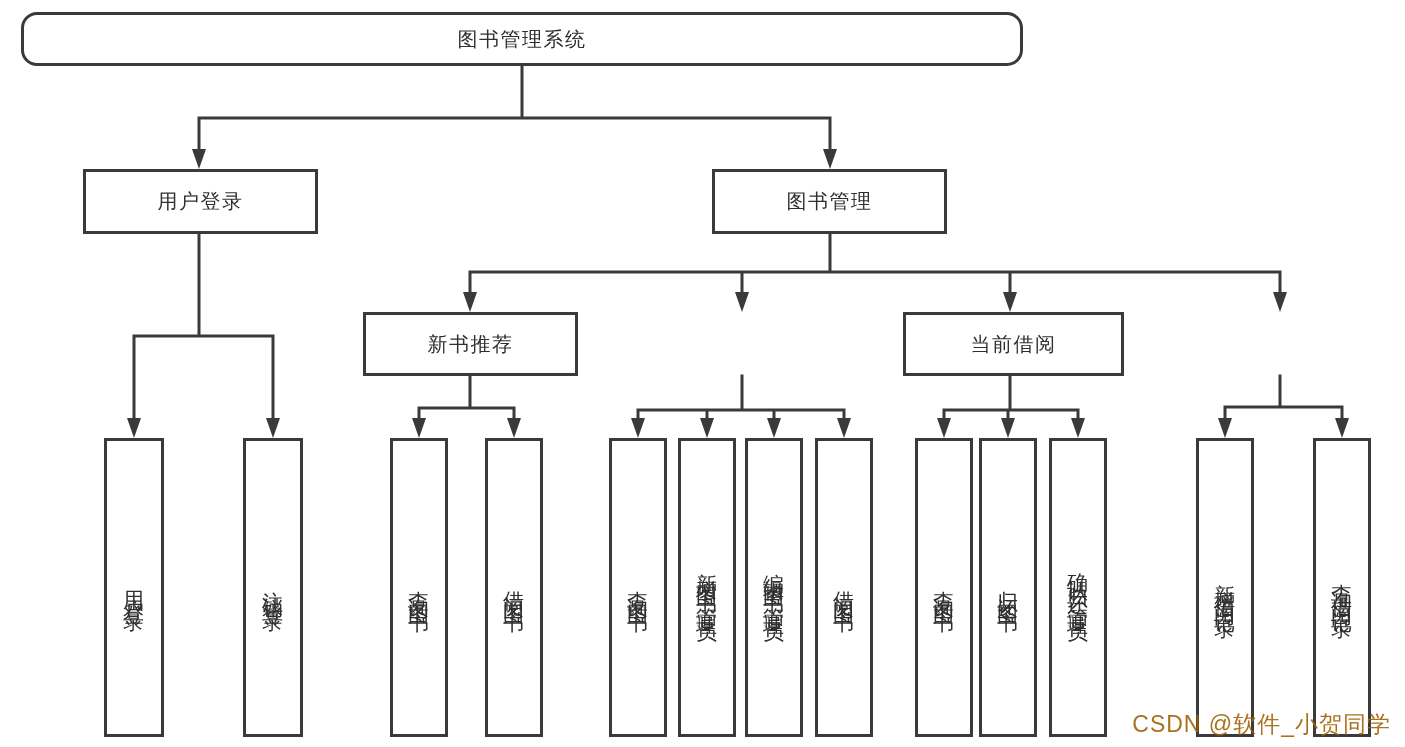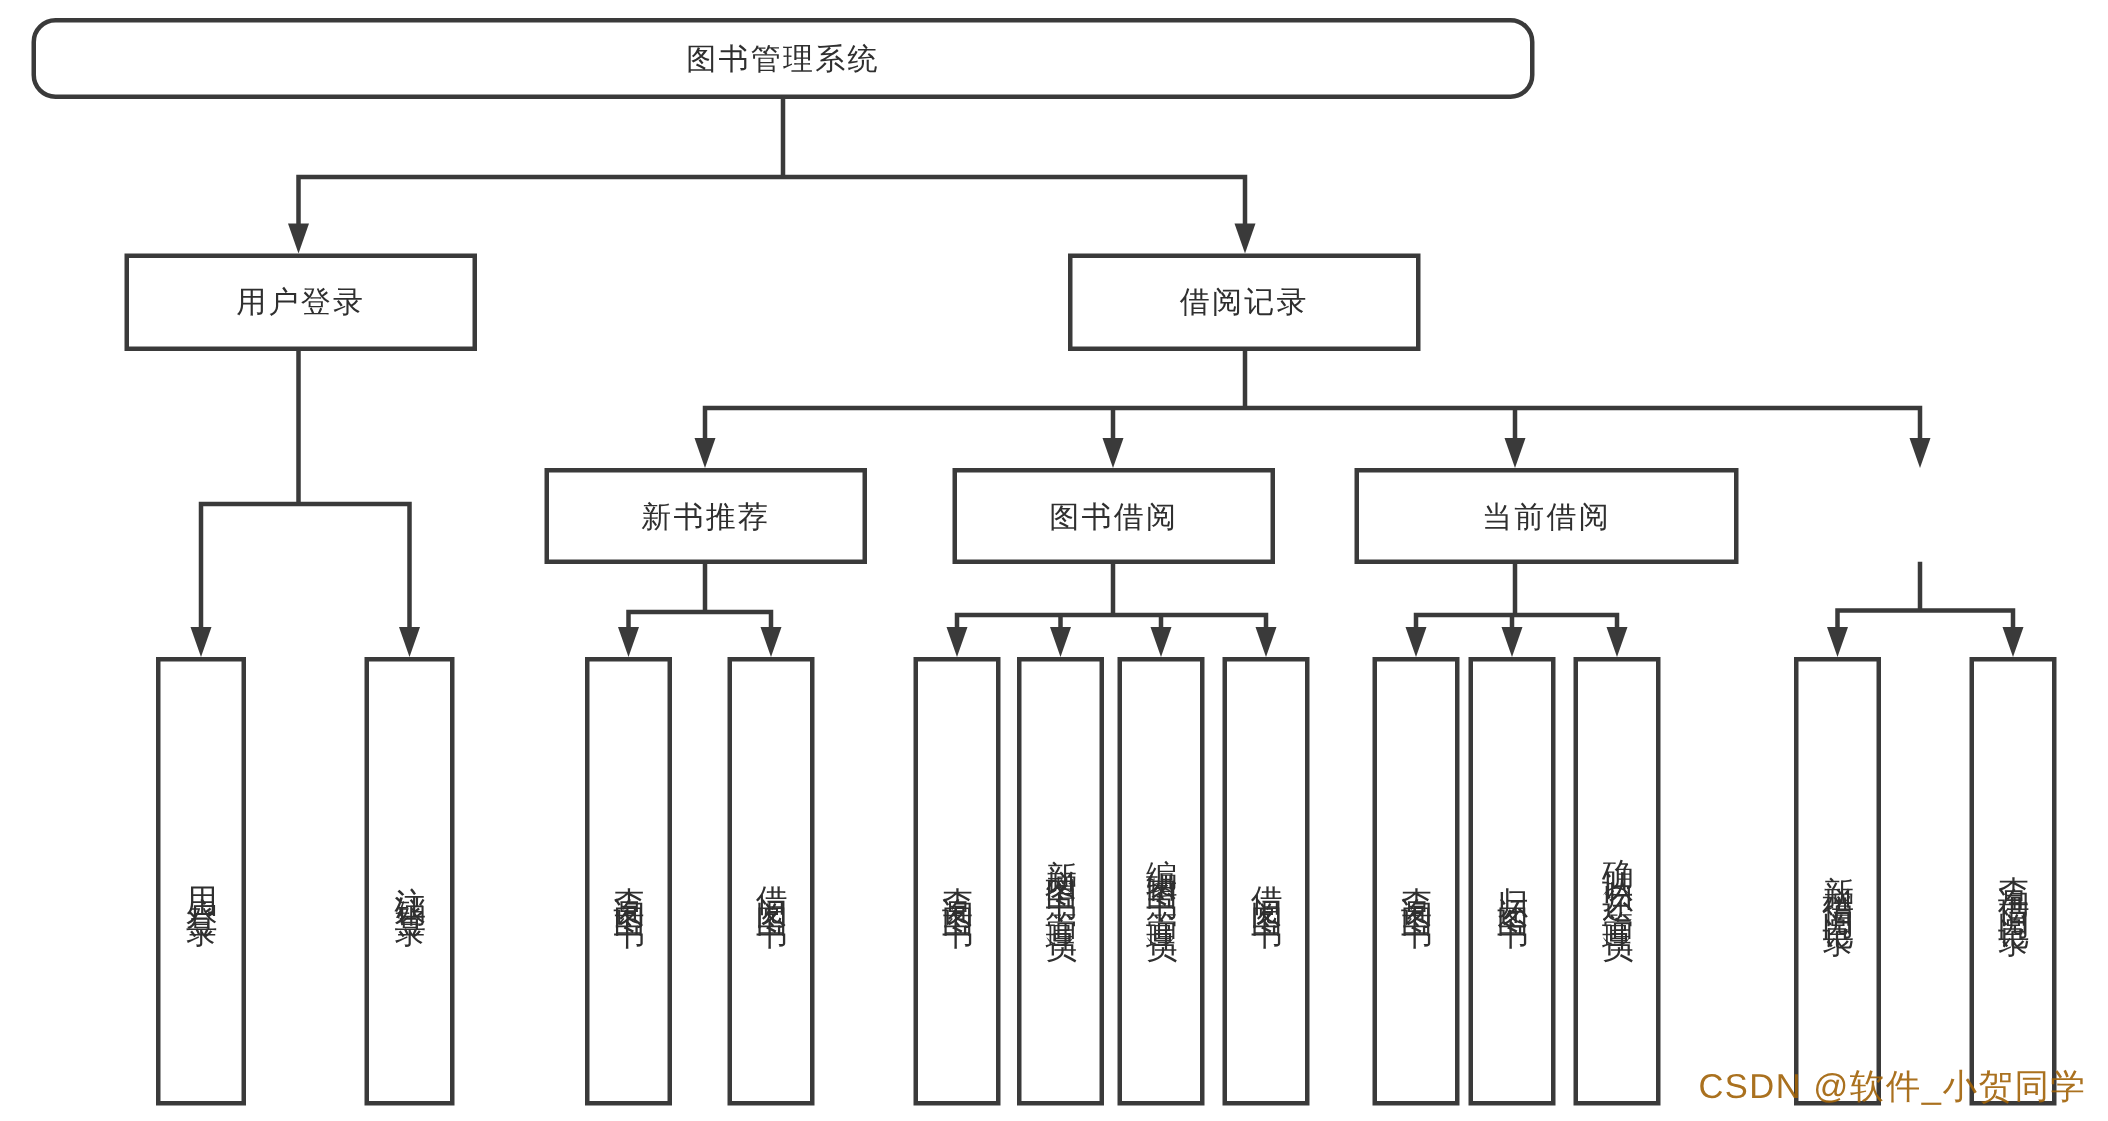--- a/index.html
+++ b/index.html
@@ -69,30 +69,27 @@
   </svg>
 
   <div class="box" style="left:21px; top:12px; width:1002px; height:54px;border-radius:16px;">
     <span class="lbl">图书管理系统</span>
   </div>
 
   <div class="box" style="left:83px; top:169px; width:235px; height:65px;">
     <span class="lbl">用户登录</span>
   </div>
   <div class="box" style="left:712px; top:169px; width:235px; height:65px;">
-    <span class="lbl">借阅记录</span>
+    <span class="lbl">图书管理</span>
   </div>
 
   <div class="box" style="left:363px; top:312px; width:215px; height:64px;">
     <span class="lbl">新书推荐</span>
   </div>
-  <div class="box" style="left:635px; top:312px; width:215px; height:64px;">
-    <span class="lbl">图书借阅</span>
-  </div>
-  <div class="box" style="left:903px; top:312px; width:256px; height:64px;">
+  <div class="box" style="left:903px; top:312px; width:221px; height:64px;">
     <span class="lbl">当前借阅</span>
   </div>
 
   <div class="box vbox" style="left:104px; top:438px; width:60px; height:299px;">
     <span class="lbl">用户登录</span>
   </div>
   <div class="box vbox" style="left:243px; top:438px; width:60px; height:299px;">
     <span class="lbl">注销登录</span>
   </div>
 

